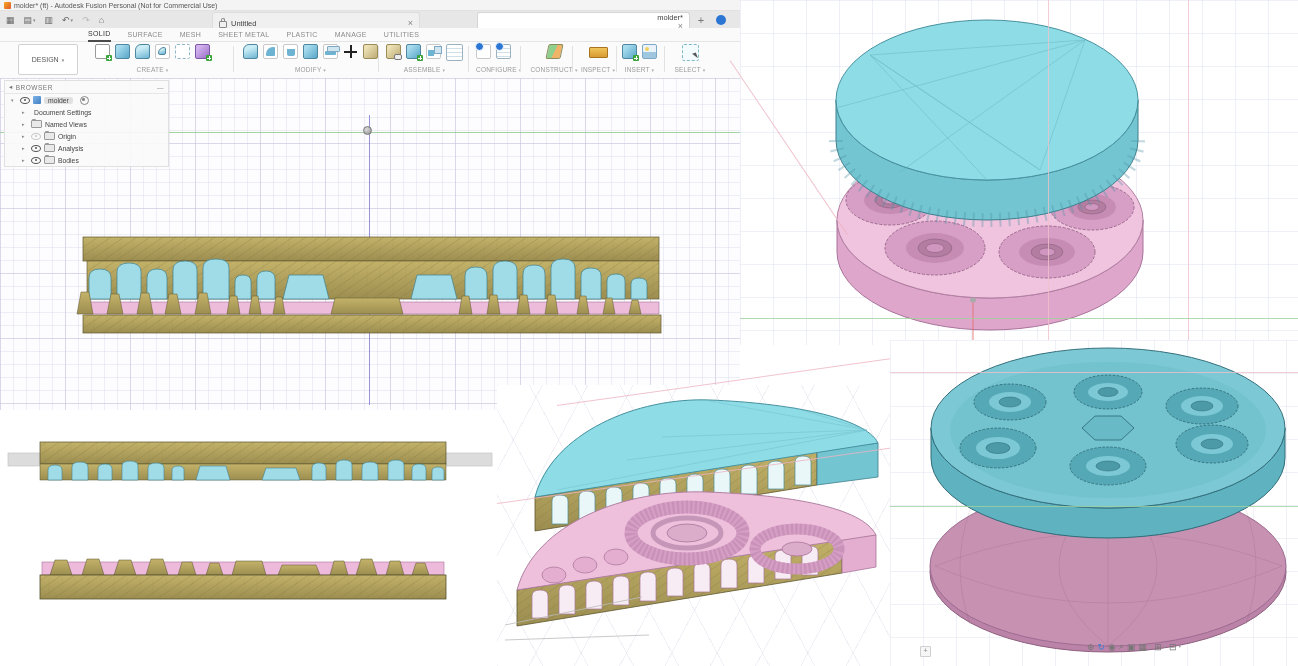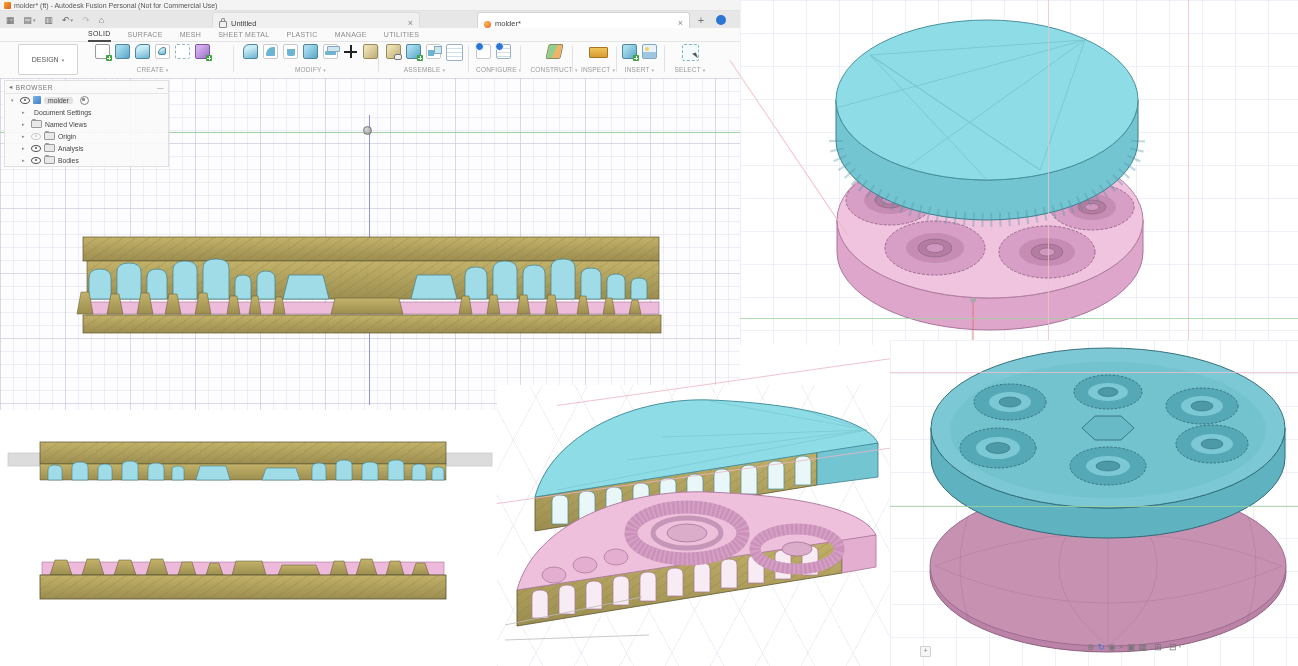--- a/index.html
+++ b/index.html
@@ -178,21 +178,21 @@
         </span>
       <span class="g">
           <span>⌂</span>
         </span>
     </div>
     <div class="doctab tab-inactive" style="left:212px;width:208px;">
       <span class="lock"></span>
       <span>Untitled</span>
       <span class="close">×</span>
     </div>
-    <div class="doctab tab-active" style="left:477px;width:213px;">
+    <div class="doctab tab-active" style="left:477px;width:213px;flex-direction:column;">
       <span class="doc-dot"></span>
       <span>molder*</span>
       <span class="close">×</span>
     </div>
     <div class="newtab">+</div>
     <div class="help-dot"></div>
   </div>
 
   <div class="abs ribbontabs">
     <span class="rtab active">SOLID</span>

